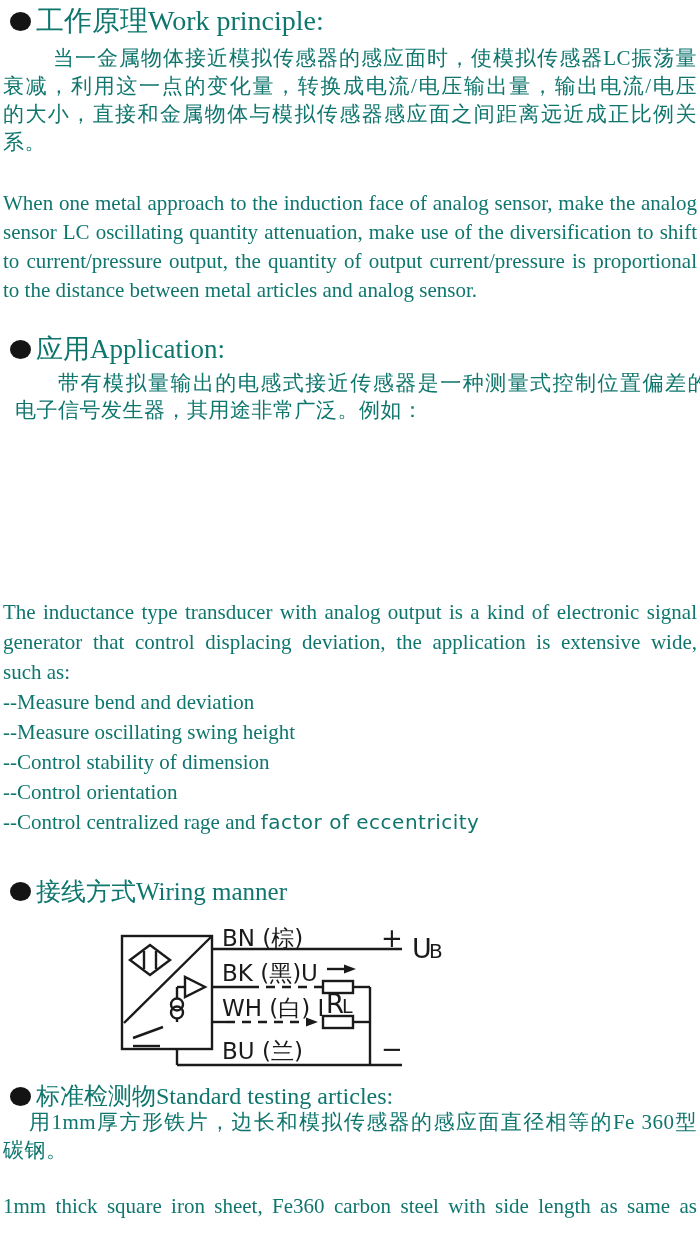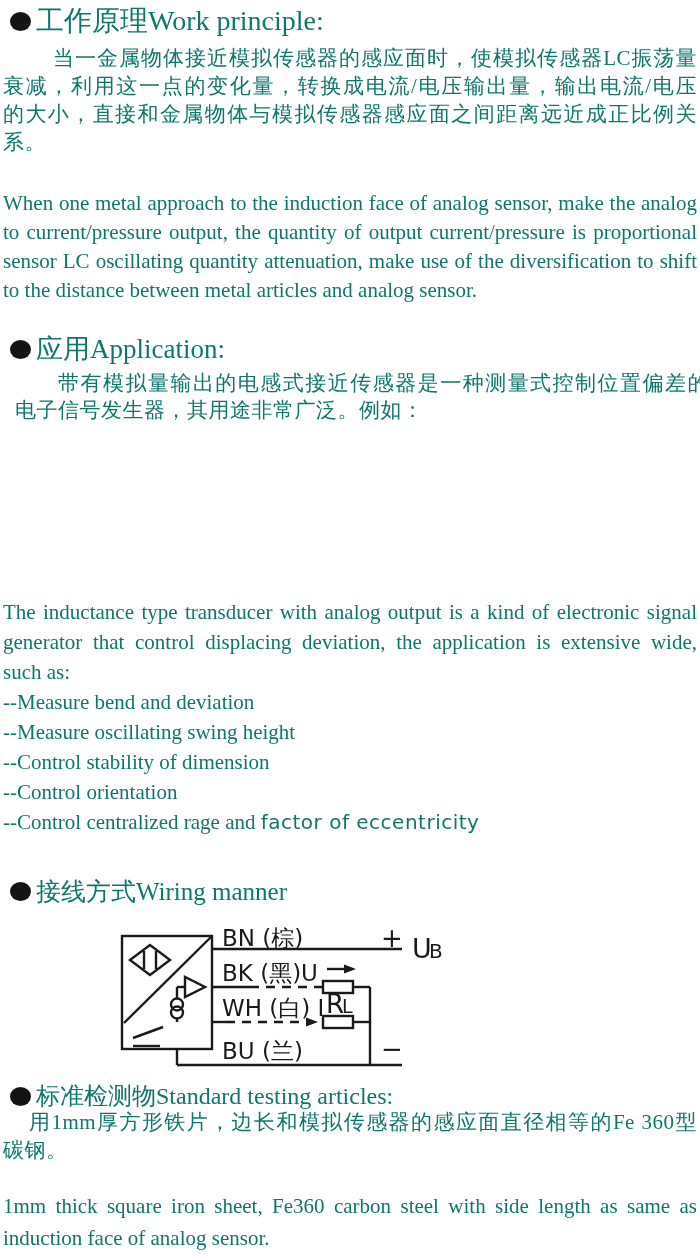--- a/index.html
+++ b/index.html
@@ -36,22 +36,22 @@
 
   <div class="abs cn" style="left:3px; top:44px; width:694px; line-height:28px;">
     <div class="line just" style="padding-left:50px;">当一金属物体接近模拟传感器的感应面时，使模拟传感器LC振荡量</div>
     <div class="line just">衰减，利用这一点的变化量，转换成电流/电压输出量，输出电流/电压</div>
     <div class="line just">的大小，直接和金属物体与模拟传感器感应面之间距离远近成正比例关</div>
     <div class="line">系。</div>
   </div>
 
   <div class="abs en" style="left:3px; top:189px; width:694px; line-height:29px;">
     <div class="just">When one metal approach to the induction face of analog sensor, make the analog</div>
+    <div class="just">sensor LC oscillating quantity attenuation, make use of the diversification to shift</div>
     <div class="just">to current/pressure output, the quantity of output current/pressure is proportional</div>
-    <div class="just">sensor LC oscillating quantity attenuation, make use of the diversification to shift</div>
     <div class="line">to the distance between metal articles and analog sensor.</div>
   </div>
 
   <div class="abs heading h2" style="left:10px; top:331px;">
     <span class="dot"></span>
     <span>应用Application:</span>
   </div>
 
   <div class="abs cn" style="left:3px; top:370px; width:694px; line-height:27px;margin-left:12px;">
     <div class="line just" style="padding-left:43px;">带有模拟量输出的电感式接近传感器是一种测量式控制位置偏差的</div>
@@ -148,16 +148,15 @@
     <span>标准检测物Standard testing articles:</span>
   </div>
 
   <div class="abs cn" style="left:3px; top:1108px; width:694px; line-height:28px;">
     <div class="line just" style="padding-left:26px;">用1mm厚方形铁片，边长和模拟传感器的感应面直径相等的Fe 360型</div>
     <div class="line">碳钢。</div>
   </div>
 
   <div class="abs en" style="left:3px; top:1190px; width:694px; line-height:32px;">
     <div class="just">1mm thick square iron sheet, Fe360 carbon steel with side length as same as</div>
-    <div class="line">induction face of analog sensor.</div>
   </div>
 
 </div>
 
 </body></html>

